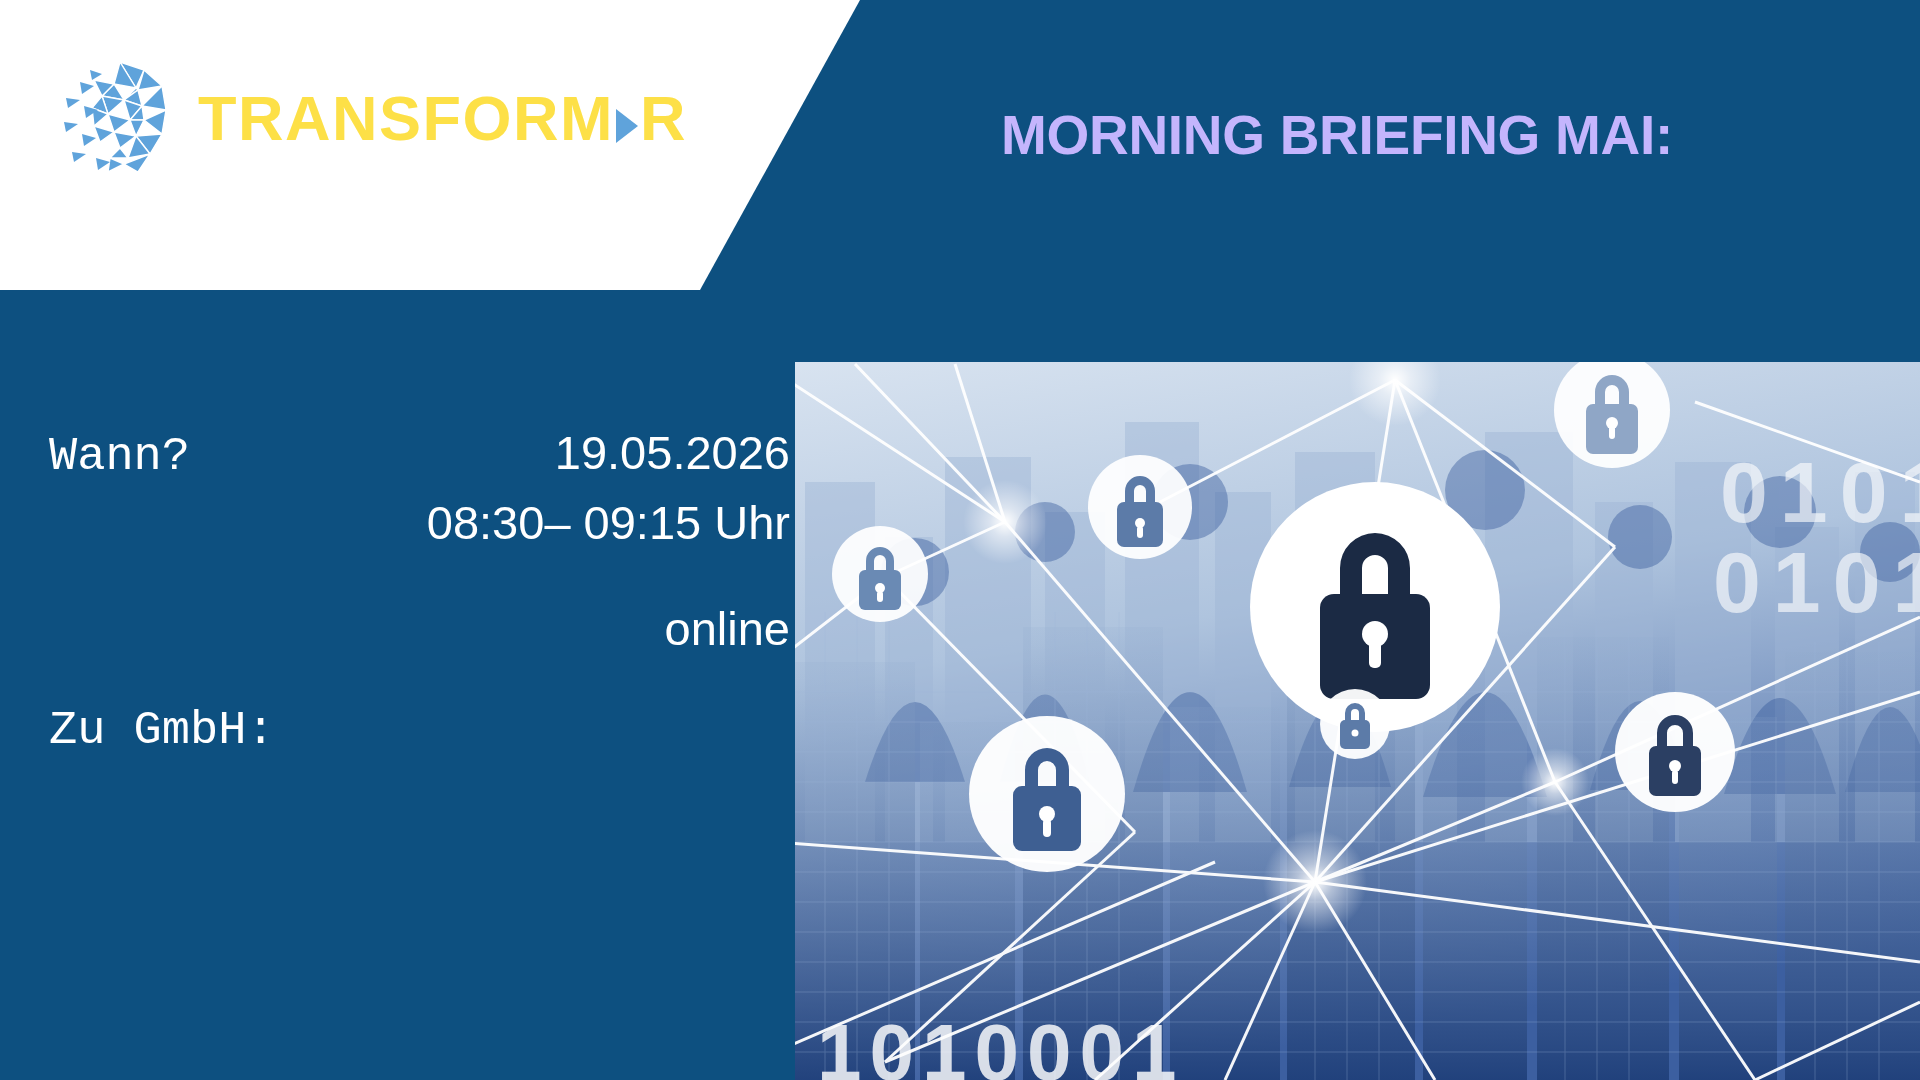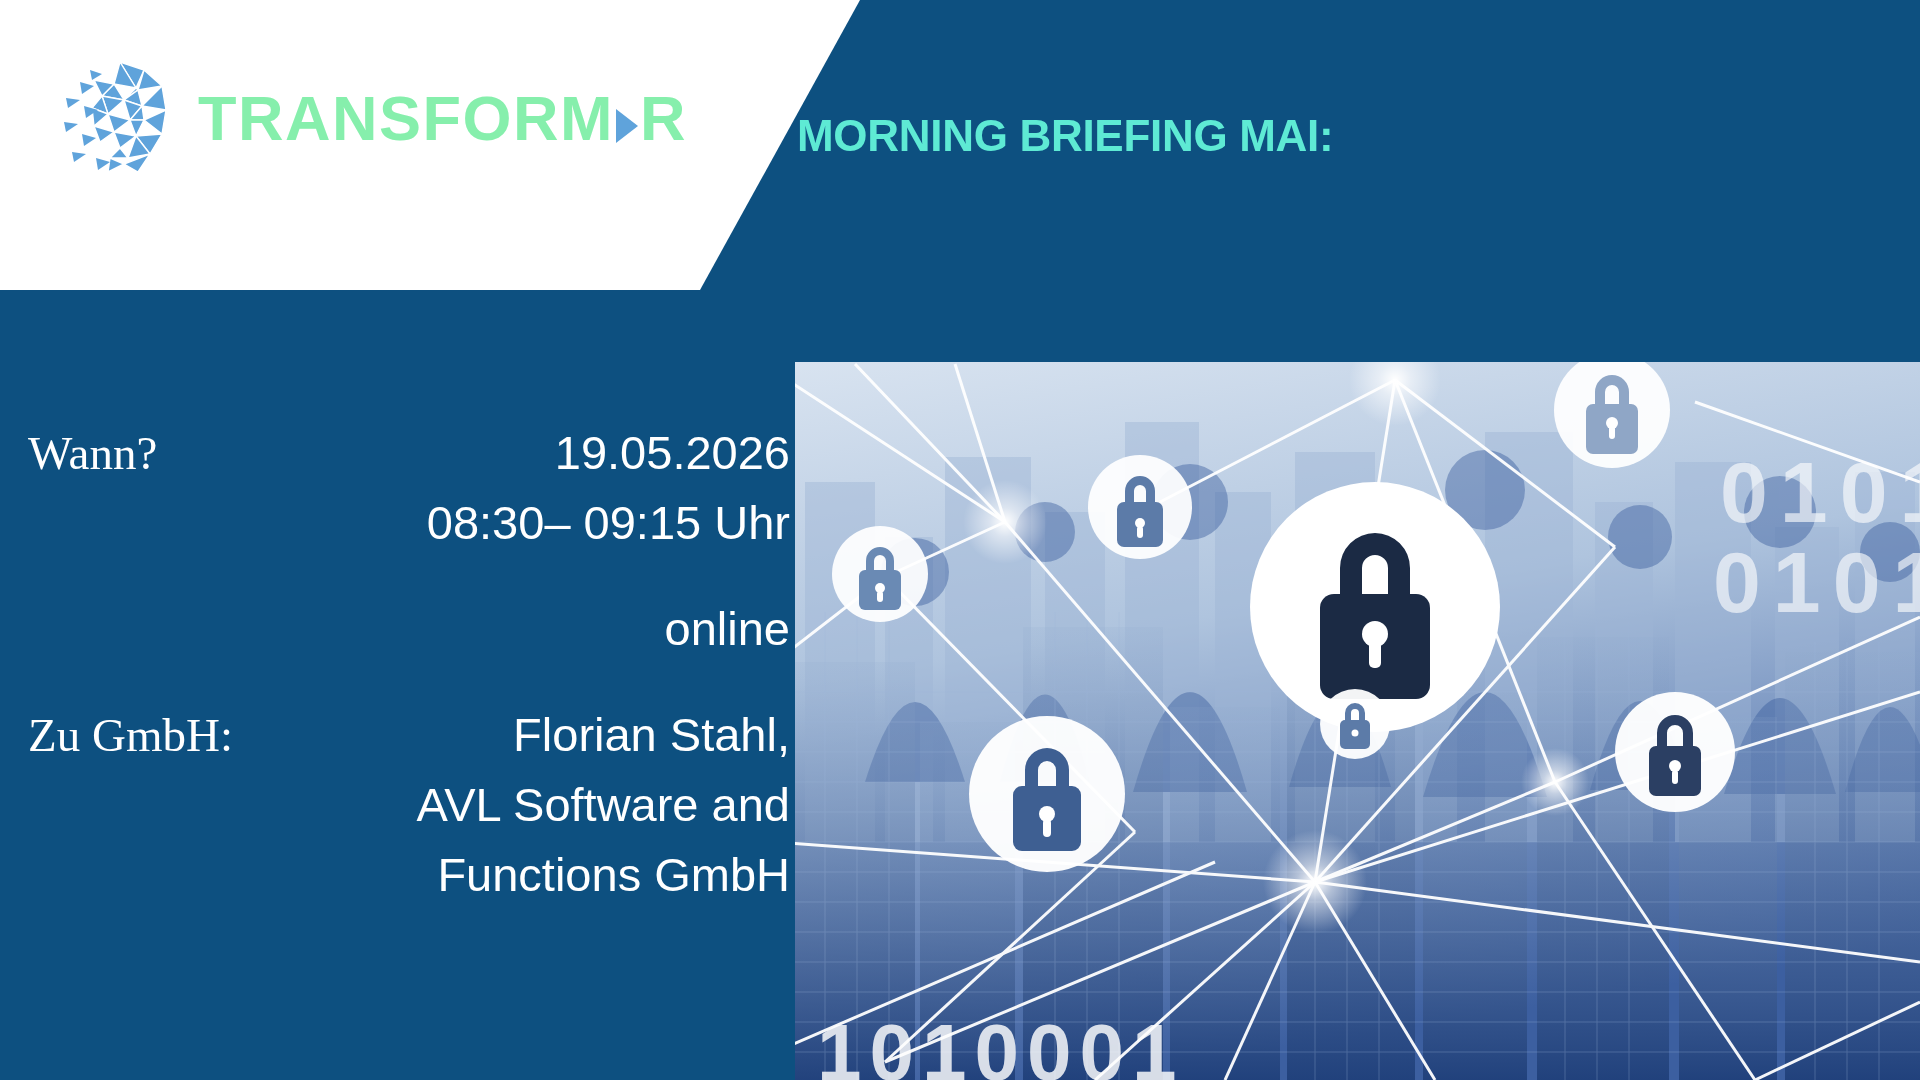--- a/index.html
+++ b/index.html
@@ -48,21 +48,21 @@
     margin-left: 12px;
     display: flex;
     align-items: center;
     line-height: 1;
   }
   .logo-text {
     font-family: "Liberation Sans", sans-serif;
     font-weight: bold;
     font-size: 63px;
     letter-spacing: 1.5px;
-    color: #86efac;
+    color: #fde047;
     white-space: nowrap;
   }
   .logo-tri {
     width: 0;
     height: 0;
     border-left: 22px solid #5FA3DB;
     border-top: 17px solid transparent;
     border-bottom: 17px solid transparent;
     margin: 16px 2px 0 2px;
     flex: 0 0 auto;
@@ -72,46 +72,47 @@
   .title-block {
     position: absolute;
     left: 797px;
     top: 98px;
     width: 1080px;
     z-index: 2;
   }
   .title-line {
     font-family: "Liberation Sans", sans-serif;
     font-weight: bold;
-    font-size: 44px;
+    font-size: 55px;
     line-height: 75px;
-    color: #5eead4;
+    color: #c4b5fd;
     white-space: nowrap;
     letter-spacing: -0.3px;
+    text-align: center;
   }
 
   
   .info-panel {
     position: absolute;
     left: 0;
     top: 418px;
     width: 790px;
     z-index: 2;
   }
   .info-row {
     display: flex;
     align-items: baseline;
     margin-bottom: 36px;
   }
   .info-label {
     width: 210px;
     flex: 0 0 210px;
-    padding-left: 28px;
+    padding-left: 49px;
     box-sizing: border-box;
-    font-family: Liberation Serif, serif;
+    font-family: Liberation Mono, monospace;
     font-size: 47px;
     line-height: 62px;
     color: #ffffff;
     white-space: nowrap;
   }
   .info-values {
     flex: 1 1 auto;
   }
   .info-value {
     font-family: "Liberation Sans", sans-serif;
@@ -400,22 +401,17 @@
     </div>
 
     <div class="info-row">
       <div class="info-values">
         <div class="info-value indent">online</div>
       </div>
     </div>
 
     <div class="info-row">
       <div class="info-label">Zu GmbH:</div>
-      <div class="info-values">
-        <div class="info-value">Florian Stahl,</div>
-        <div class="info-value indent">AVL Software and</div>
-        <div class="info-value indent">Functions GmbH</div>
-      </div>
     </div>
 
   </div>
 
 </div>
 
 </body></html>

